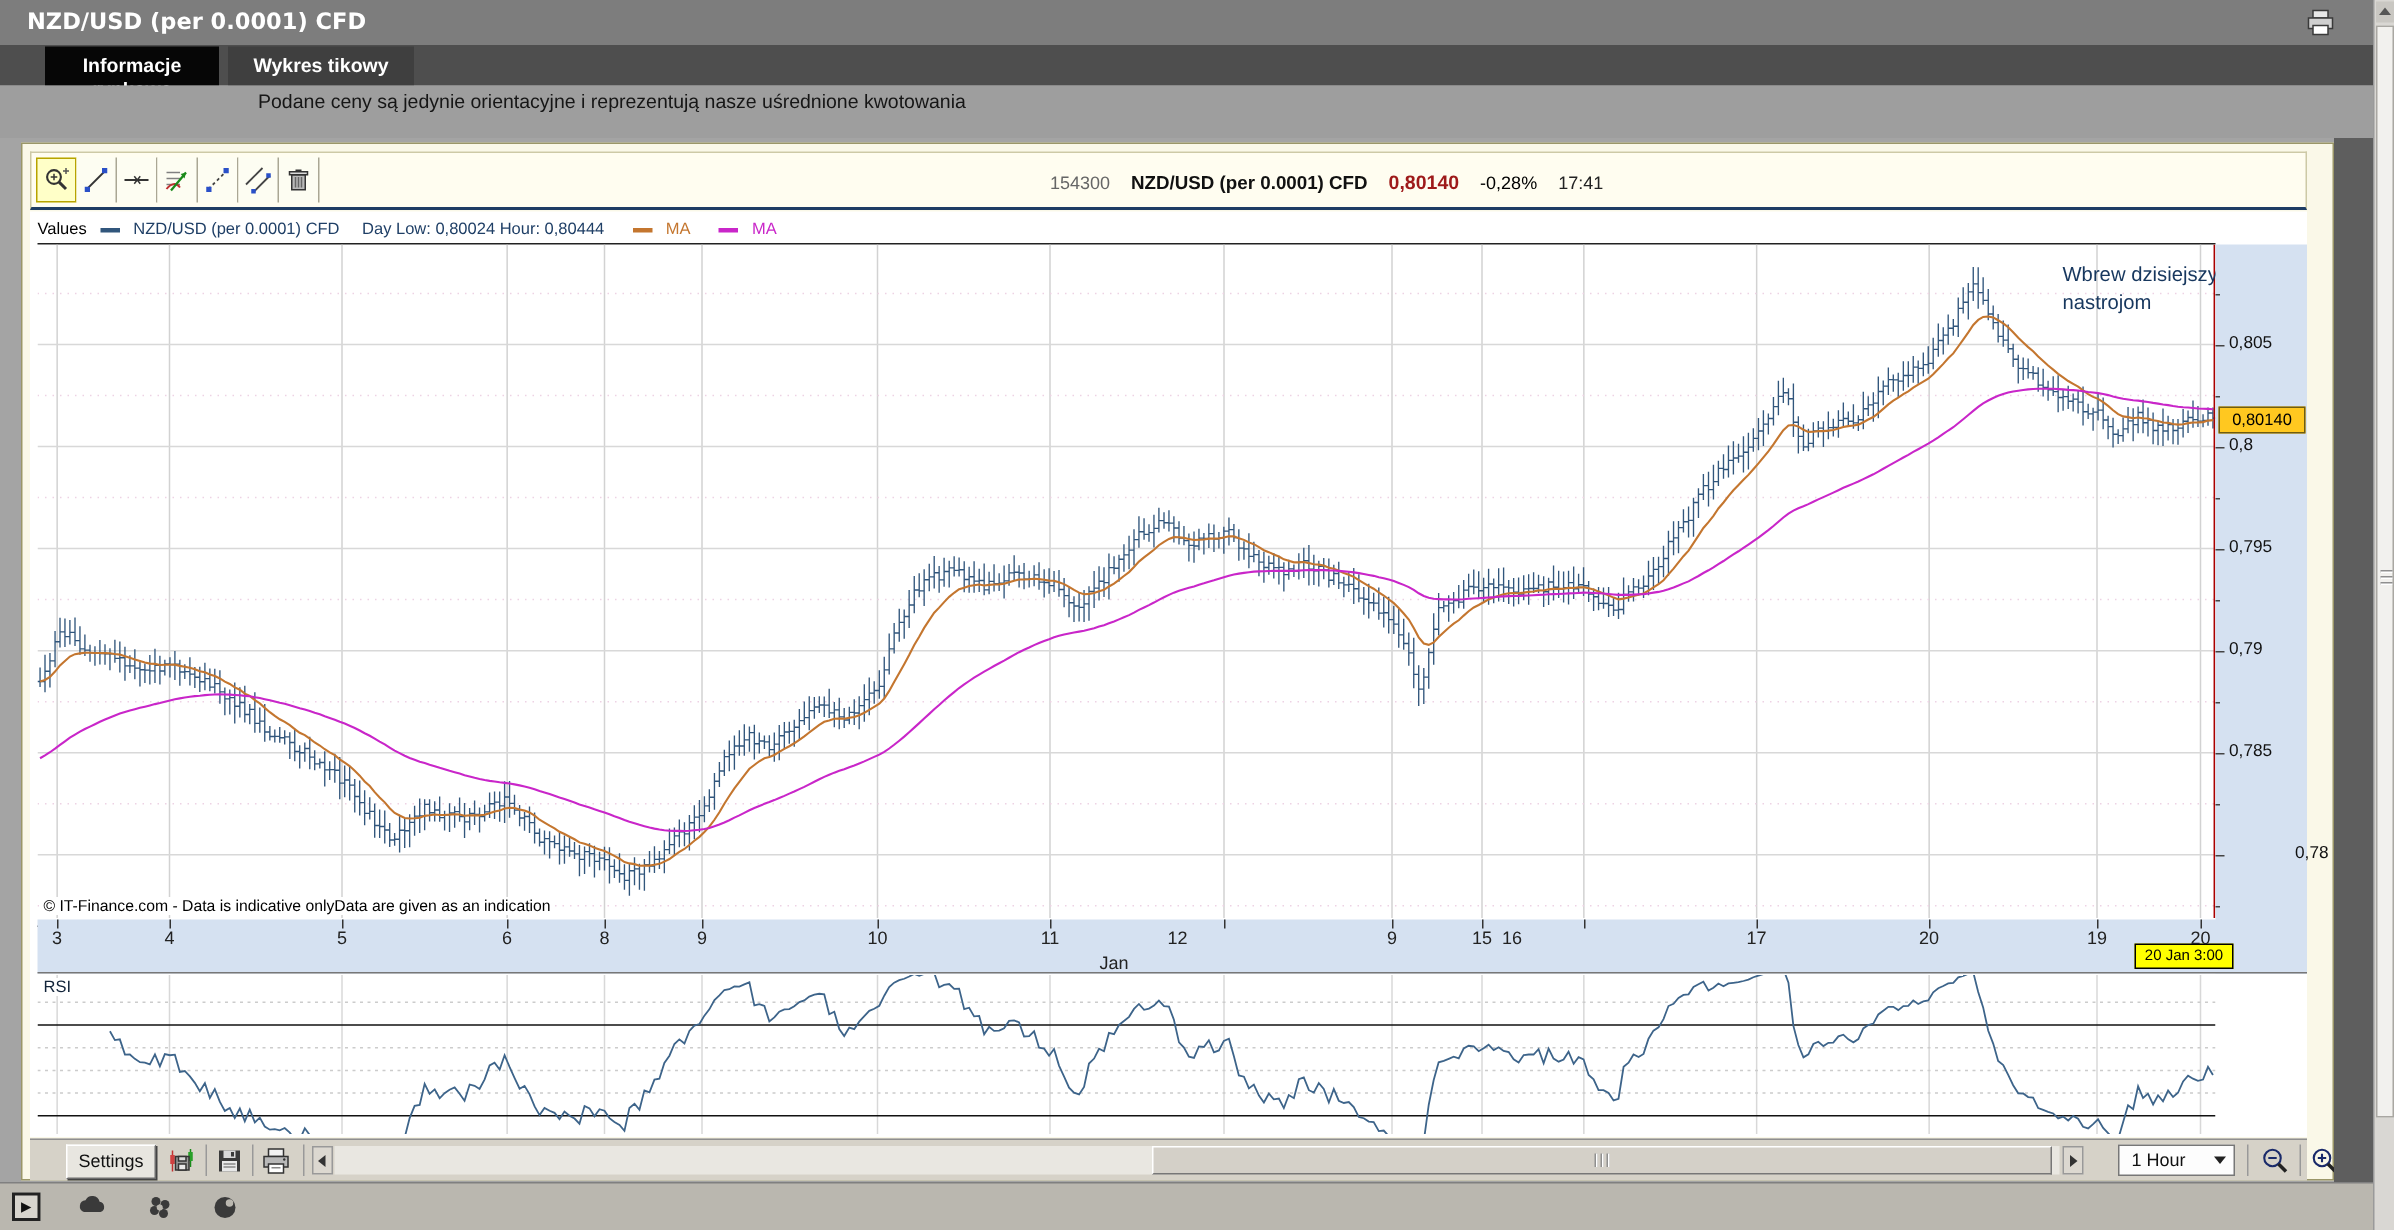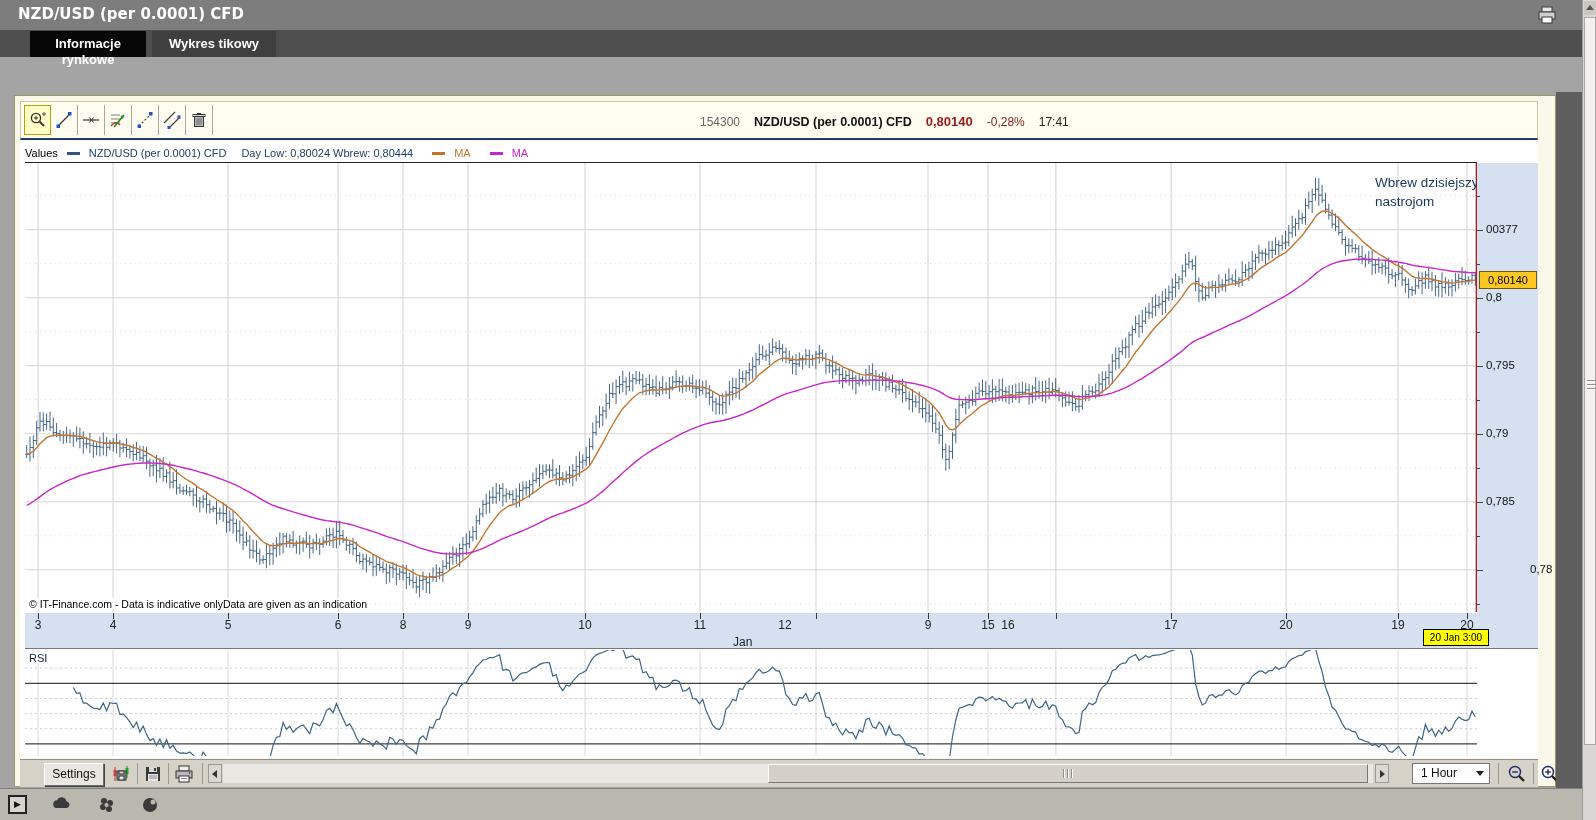--- a/index.html
+++ b/index.html
@@ -18,21 +18,21 @@
   .disclaimer{left:172px;top:3px;font-size:13px;color:#161616;}
   
   .module{left:14px;top:95px;width:1542px;height:692px;background:#faf8e8;border:1px solid #9a9668;box-sizing:border-box;}
   .toolbar{left:20px;top:101px;width:1518px;height:39px;background:#fffdf0;border:1px solid #cdc9a6;border-bottom:2px solid #1e3c64;box-sizing:border-box;}
   .toolbtn{top:3px;width:27px;height:30px;background:#fdfdf2;border-right:1px solid #aaa794;box-sizing:border-box;display:flex;align-items:center;justify-content:center;cursor:pointer;}
   .toolbtn.selected{background:#ffffc8;border:1px solid #b7a300;}
   .quote{left:700px;top:114px;display:flex;gap:14px;align-items:baseline;font-size:12px;white-space:nowrap;}
   .q-code{color:#666;}
   .q-name{color:#111;font-weight:bold;font-size:12.5px;}
   .q-price{color:#9e1a1a;font-weight:bold;font-size:13px;}
-  .q-chg{color:#7f1d1d;}
+  .q-chg{color:#000000;}
   .q-time{color:#222;}
   
   .chart-panel{left:20px;top:141px;width:1518px;height:617px;background:#ffffff;}
   .legend{left:25px;top:144px;width:1452px;height:18px;font-size:11px;display:flex;gap:9px;align-items:center;border-bottom:1px solid #222;white-space:nowrap;}
   .swatch{display:inline-block;width:13px;height:3px;}
   .lg-values{color:#000;}
   .lg-navy{color:#1f3f66;}
   .lg-ma1{color:#c4762f;}
   .lg-ma2{color:#c926c9;}
   .plot{left:25px;top:163px;border-bottom:1px solid #000;}
@@ -91,20 +91,23 @@
           <rect x="6" y="13" width="10" height="6" fill="#fff" stroke="#3a3a3a"></rect>
         </svg>
     </div>
   </div>
 
   <div class="abs tabrow">
     <div class="abs tab tab1">Informacje rynkowe</div>
     <div class="abs tab tab2">Wykres tikowy</div>
   </div>
 
+  <div class="abs disclaimer-row">
+    <div class="abs disclaimer">Podane ceny są jedynie orientacyjne i reprezentują nasze uśrednione kwotowania</div>
+  </div>
 
   <div class="abs module"></div>
 
   <div class="abs toolbar">
     <div class="abs toolbtn selected" style="left:3px;">
       <svg width="20" height="20">
           <circle cx="8" cy="8" r="4.6" fill="none" stroke="#333" stroke-width="1.4"></circle>
           <line x1="11.4" y1="11.4" x2="16" y2="16" stroke="#333" stroke-width="2"></line>
           <line x1="8" y1="5.8" x2="8" y2="10.2" stroke="#333"></line>
           <line x1="5.8" y1="8" x2="10.2" y2="8" stroke="#333"></line>
@@ -170,21 +173,21 @@
     <span class="q-chg">-0,28%</span>
     <span class="q-time">17:41</span>
   </div>
 
   <div class="abs chart-panel"></div>
 
   <div class="abs legend">
     <span class="lg-values">Values</span>
     <span class="swatch" style="background:#31567c"></span>
     <span class="lg-navy">NZD/USD (per 0.0001) CFD</span>
-    <span class="lg-navy" style="margin-left:6px">Day Low: 0,80024 Wbrew: 0,80444</span>
+    <span class="lg-navy" style="margin-left:6px">Day Low: 0,80024 Hour: 0,80444</span>
     <span class="swatch" style="background:#c4762f;margin-left:10px"></span>
     <span class="lg-ma1">MA</span>
     <span class="swatch" style="background:#c926c9;margin-left:10px"></span>
     <span class="lg-ma2">MA</span>
   </div>
 
   <div class="abs plot">
     <svg id="price-svg" width="1452" height="449">
         <line x1="13.1" y1="0" x2="13.1" y2="449" stroke="#d2d2d2" stroke-width="1"></line>
         <line x1="88.0" y1="0" x2="88.0" y2="449" stroke="#d2d2d2" stroke-width="1"></line>
@@ -225,21 +228,21 @@
 
   <div class="abs annotation">
     <div>Wbrew dzisiejszym</div>
     <div>nastrojom</div>
   </div>
 
   <div class="abs copyright">© IT-Finance.com - Data is indicative onlyData are given as an indication</div>
 
   <div class="abs yaxis" id="y-axis">
       <div class="tickmark" style="top:67px;width:6px;"></div>
-      <div class="lbl" style="top:60px;">00377</div>
+      <div class="lbl" style="top:60px;">0,805</div>
       <div class="tickmark" style="top:135px;width:6px;"></div>
       <div class="lbl" style="top:128px;">0,8</div>
       <div class="tickmark" style="top:203px;width:6px;"></div>
       <div class="lbl" style="top:196px;">0,795</div>
       <div class="tickmark" style="top:271px;width:6px;"></div>
       <div class="lbl" style="top:264px;">0,79</div>
       <div class="tickmark" style="top:339px;width:6px;"></div>
       <div class="lbl" style="top:332px;">0,785</div>
       <div class="tickmark" style="top:407px;width:6px;"></div>
       <div class="lbl" style="top:400px;margin-left:44px;">0,78</div>

